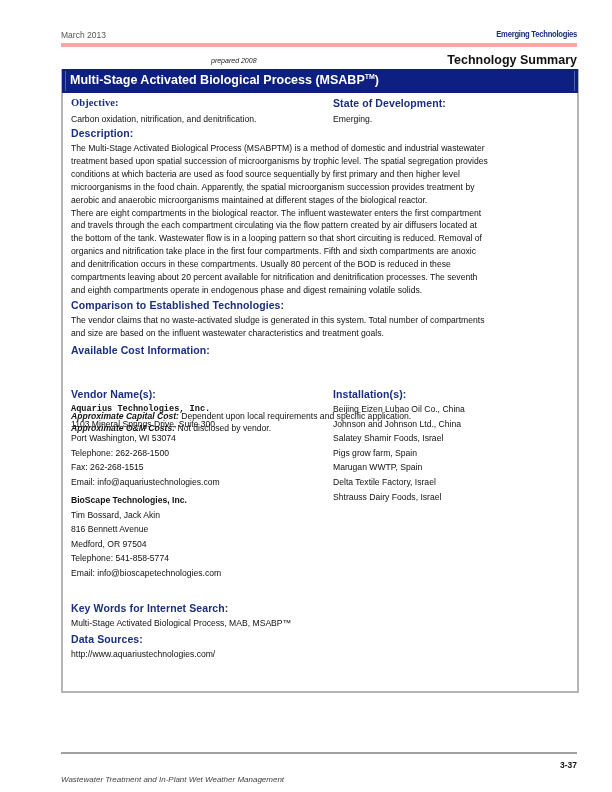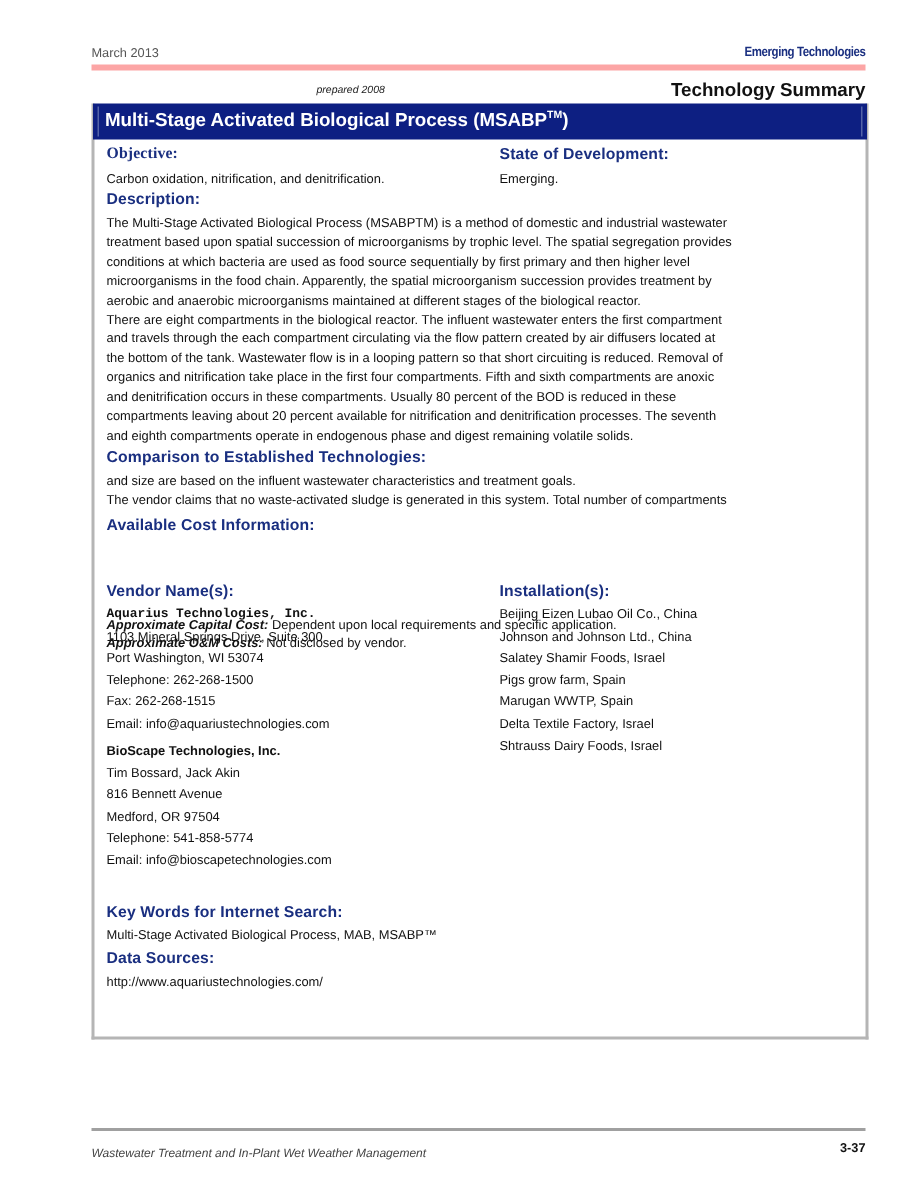--- a/index.html
+++ b/index.html
@@ -21,21 +21,21 @@
                      border-left: 1px solid #5363a8; border-right: 1px solid #5363a8; }
   .title { position: absolute; left: 8px; top: 4px; color: #fff; font-size: 12.5px; font-weight: bold; }
   .title sup { font-size: 7px; }
   .h { position: absolute; font-size: 10.5px; font-weight: bold; color: #1a2f80; letter-spacing: 0.1px; }
   .t { position: absolute; font-size: 8.6px; line-height: 12.9px; color: #111; }
   .para { width: 500px; }
   .line { display: block; white-space: nowrap; }
   .list .line { line-height: 14.6px; }
   b.i { font-weight: bold; font-style: italic; }
   .footer { position: absolute; left: 61px; top: 752px; width: 516px; border-top: 2px solid #a0a0a0; }
-  .foot-l { position: absolute; left: 0; top: 10px; font-size: 8px; font-style: italic; color: #444; }
+  .foot-l { position: absolute; left: 0; top: 21px; font-size: 8px; font-style: italic; color: #444; }
   .foot-r { position: absolute; right: 0; top: 6px; font-size: 8.5px; font-weight: bold; text-align: center; }
 </style>
 </head>
 <body>
 
 <div class="top-header">
   <span class="top-date">March 2013</span>
   <span class="top-section">Emerging Technologies</span>
 </div>
 
@@ -68,22 +68,22 @@
     <span class="line">and travels through the each compartment circulating via the flow pattern created by air diffusers located at</span>
     <span class="line">the bottom of the tank. Wastewater flow is in a looping pattern so that short circuiting is reduced. Removal of</span>
     <span class="line">organics and nitrification take place in the first four compartments. Fifth and sixth compartments are anoxic</span>
     <span class="line">and denitrification occurs in these compartments. Usually 80 percent of the BOD is reduced in these</span>
     <span class="line">compartments leaving about 20 percent available for nitrification and denitrification processes. The seventh</span>
     <span class="line">and eighth compartments operate in endogenous phase and digest remaining volatile solids.</span>
   </div>
 
   <div class="h" style="left:8px; top:230px;">Comparison to Established Technologies:</div>
   <div class="t para" style="left:8px; top:245px;">
+    <span class="line">The vendor claims that no waste-activated sludge is generated in this system. Total number of compartments</span>
     <span class="line">and size are based on the influent wastewater characteristics and treatment goals.</span>
-    <span class="line">The vendor claims that no waste-activated sludge is generated in this system. Total number of compartments</span>
   </div>
 
   <div class="h" style="left:8px; top:275px;">Available Cost Information:</div>
   <div class="t para" style="left:8px; top:299px; line-height:12px;margin-top:42px;">
     <span class="line"><b class="i">Approximate Capital Cost:</b><span> Dependent upon local requirements and specific application.</span></span>
     <span class="line"><b class="i">Approximate O&amp;M Costs:</b><span> Not disclosed by vendor.</span></span>
   </div>
 
   <div class="h" style="left:8px; top:319px;">Vendor Name(s):</div>
   <div class="t list" style="left:8px; top:333px;">

